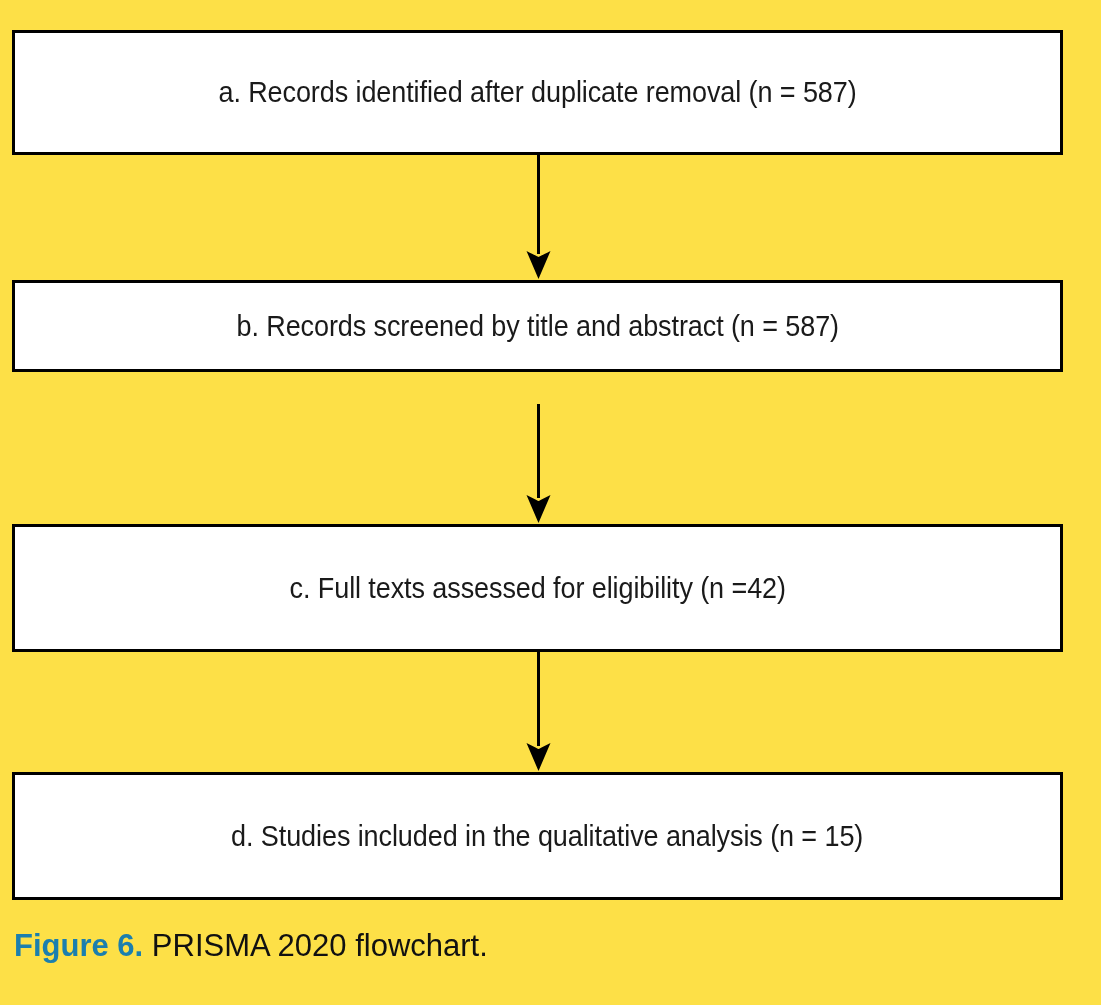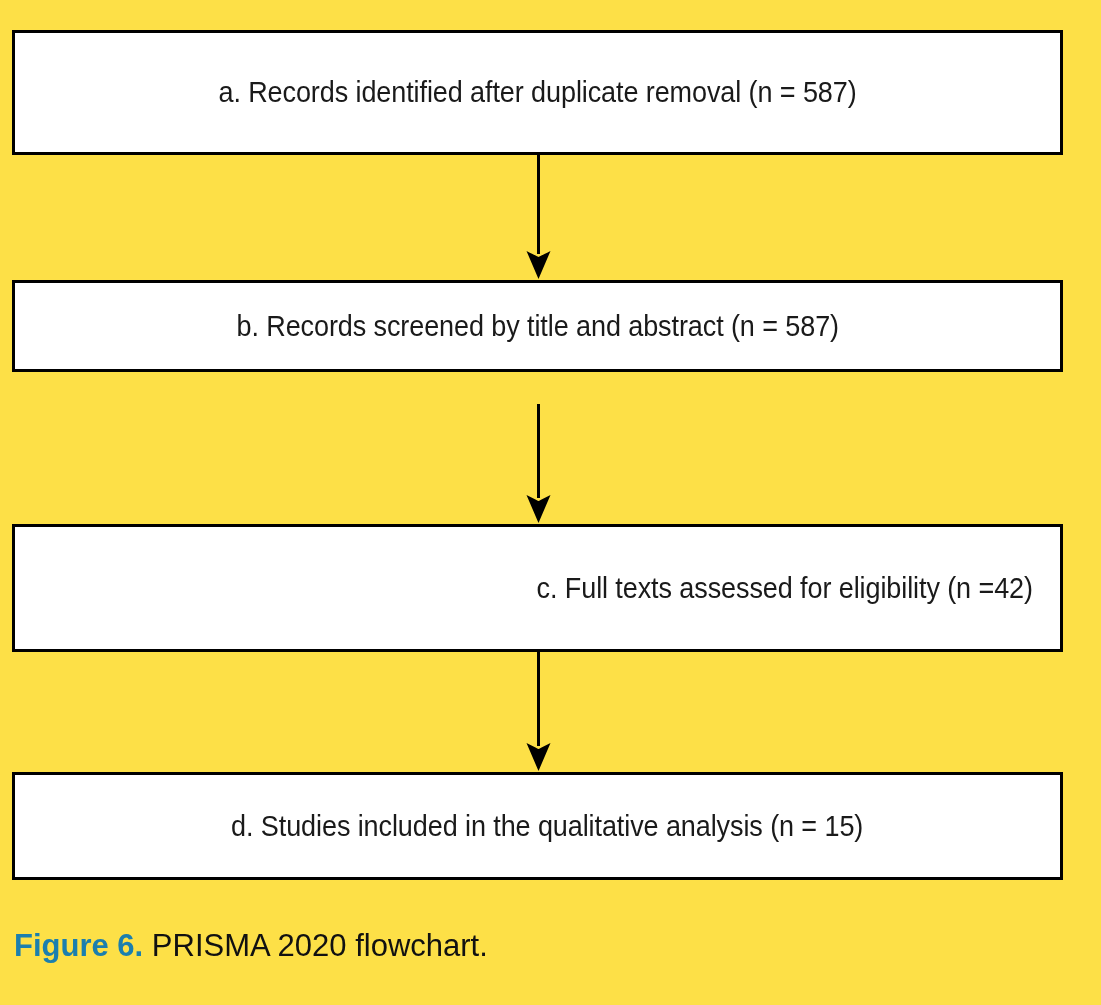--- a/index.html
+++ b/index.html
@@ -44,22 +44,22 @@
     text-align: center;
     font-weight: 400;
     letter-spacing: -0.1px;
     transform: scaleX(0.90);
     transform-origin: center center;
     white-space: nowrap;
   }
 
   #box-a { top: 30px;  height: 125px; }
   #box-b { top: 280px; height: 92px; }
-  #box-c { top: 524px; height: 128px; justify-content: flex-end; }
-  #box-d { top: 772px; height: 108px; padding-left: 20px; }
+  #box-c { top: 524px; height: 128px; }
+  #box-d { top: 772px; height: 128px; padding-left: 20px; }
 
   
   .flow-arrow {
     position: absolute;
     left: 526px;
     width: 26px;
   }
   .flow-arrow svg { display: block; }
 
   #arrow-ab { top: 155px; height: 125px; }

